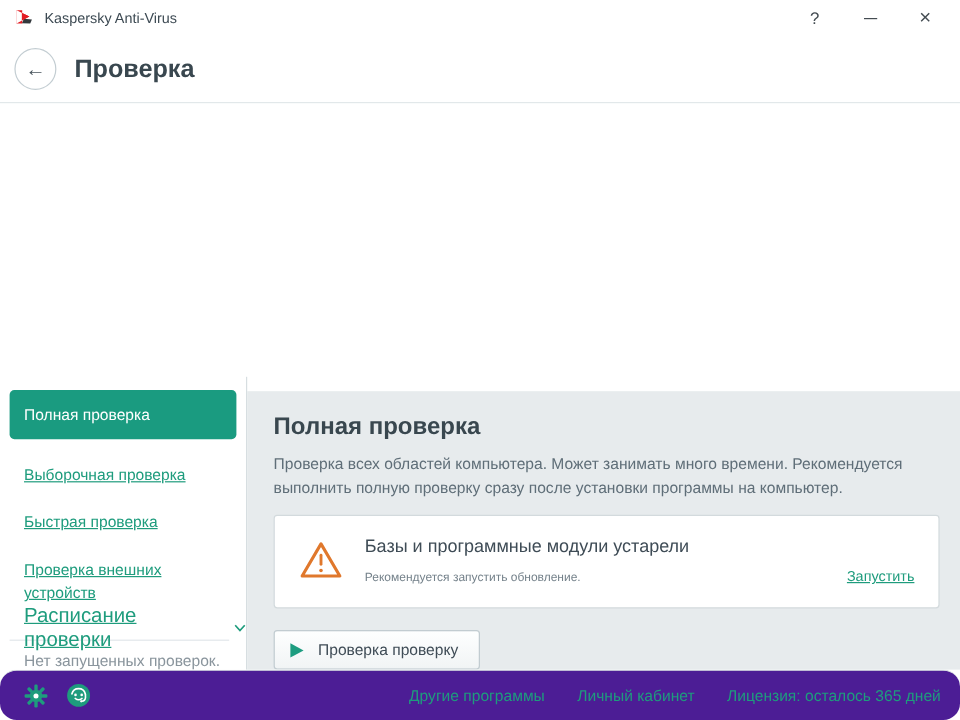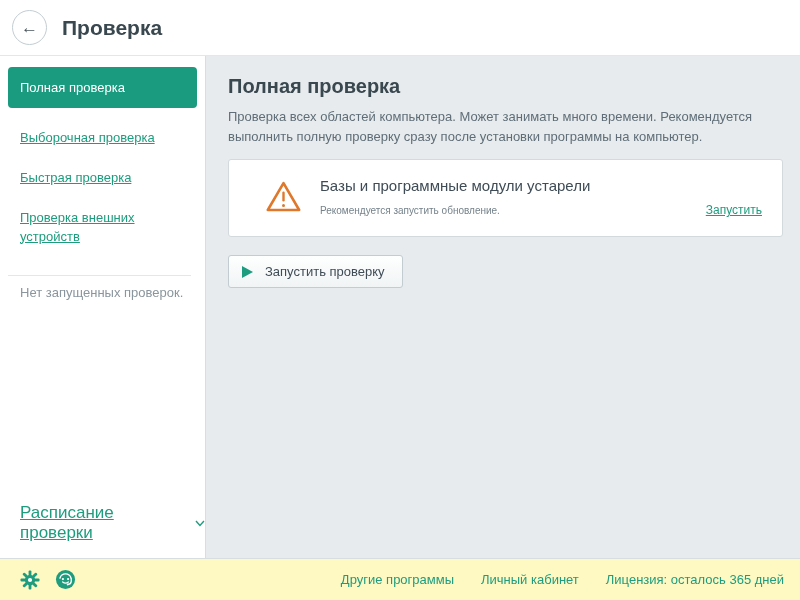--- a/index.html
+++ b/index.html
@@ -47,21 +47,21 @@
   }
   .back-button {
     width: 35px; height: 35px; border-radius: 50%;
     border: 1px solid #c3cdd2; background: #fff;
     display: flex; align-items: center; justify-content: center;
     font-size: 17px; color: #49555d; cursor: pointer;
   }
   .page-title { font-size: 21px; font-weight: 700; color: #39474f; margin-left: 15px; }
 
   
-  .body { flex: 1 1 auto; display: flex; min-height: 0; }
+  .body { flex: 1 1 auto; display: flex; min-height: 0; align-items: flex-end; }
   .sidebar {
     width: 206px; flex: 0 0 206px;
     background: #fff;
     border-right: 1px solid #d7dee1;
     position: relative;
     padding-top: 11px;
   }
   .side-selected {
     margin: 0 8px;
     background: #1a9b80;
@@ -107,21 +107,21 @@
     margin-top: 9px;
     font-size: 13px; color: #5f6e78; line-height: 1.55;
     max-width: 552px;
   }
 
   .warning-card {
     margin-top: 12px;
     background: #fff;
     border: 1px solid #d3dadd;
     border-radius: 3px;
-    padding: 17px 20px 19px 36px;
+    padding: 17px 20px 19px 20px;
     display: flex; align-items: flex-start;
   }
   .warning-icon { width: 37px; height: 33px; flex: 0 0 37px; margin-top: 3px; }
   .warning-body { flex: 1 1 auto; margin-left: 18px; }
   .warning-title { font-size: 15px; color: #3f4c56; }
   .warning-row { display: flex; align-items: baseline; margin-top: 9px; }
   .warning-message { font-size: 10px; color: #75828b; }
   .update-link {
     margin-left: auto;
     font-size: 12px; color: #1e9c7d; text-decoration: underline; cursor: pointer;
@@ -141,35 +141,52 @@
   .play-icon {
     width: 0; height: 0;
     border-left: 11px solid #1d9d80;
     border-top: 6.5px solid transparent;
     border-bottom: 6.5px solid transparent;
   }
 
   
   .footer {
     height: 42px; flex: 0 0 42px;
-    background: #fef9c3;
+    background: #4c1d95;
     border-top: 1px solid #d7dee1;
     display: flex; align-items: center;
     padding: 0 16px 0 20px;
+    border-radius: 14px;
   }
   .foot-icon-btn { background: none; border: none; cursor: pointer; display: flex; align-items: center; }
   .foot-icon-btn + .foot-icon-btn { margin-left: 15px; }
   .foot-links { margin-left: auto; display: flex; align-items: center; gap: 27px; }
   .foot-link { font-size: 13px; color: #1e9c7d; text-decoration: none; cursor: pointer; }
 </style>
 </head>
 <body>
 
 <div class="window">
 
+  <div class="titlebar">
+    <svg class="app-logo" viewBox="0 0 16 16">
+      <polygon points="8,8.6 14.6,9.2 13.2,12.6 6.2,12.4" fill="#33383c"></polygon>
+      <polygon points="1.5,1.5 12.5,6.8 1.5,12.6" fill="#e31e24"></polygon>
+      <polygon points="1.5,1.5 6.2,1.5 6.2,12.6 1.5,12.6" fill="#fff"></polygon>
+      <polygon points="1.8,1.5 12.5,6.8 1.8,12.6 6.5,12.6 6.5,1.5" fill="#e31e24"></polygon>
+    </svg>
+    <span class="app-title">Kaspersky Anti-Virus</span>
+    <div class="win-controls">
+      <button class="win-btn">?</button>
+      <button class="win-btn">
+          <span class="min-line"></span>
+        </button>
+      <button class="win-btn close">×</button>
+    </div>
+  </div>
 
   <div class="header">
     <button class="back-button">
         <span>←</span>
       </button>
     <span class="page-title">Проверка</span>
   </div>
 
   <div class="body">
 
@@ -202,21 +219,21 @@
           <div class="warning-title">Базы и программные модули устарели</div>
           <div class="warning-row">
             <span class="warning-message">Рекомендуется запустить обновление.</span>
             <a class="update-link">Запустить</a>
           </div>
         </div>
       </div>
 
       <button class="run-button">
         <span class="play-icon"></span>
-        <span>Запустить проверку</span>
+        <span>Проверка проверку</span>
       </button>
     </div>
   </div>
 
   <div class="footer">
     <button class="foot-icon-btn">
       <svg width="20" height="20" viewBox="0 0 20 20">
         <g fill="#1e9c7d">
           <rect x="8.6" y="0.5" width="2.8" height="5" rx="1"></rect>
           <rect x="8.6" y="14.5" width="2.8" height="5" rx="1"></rect>

